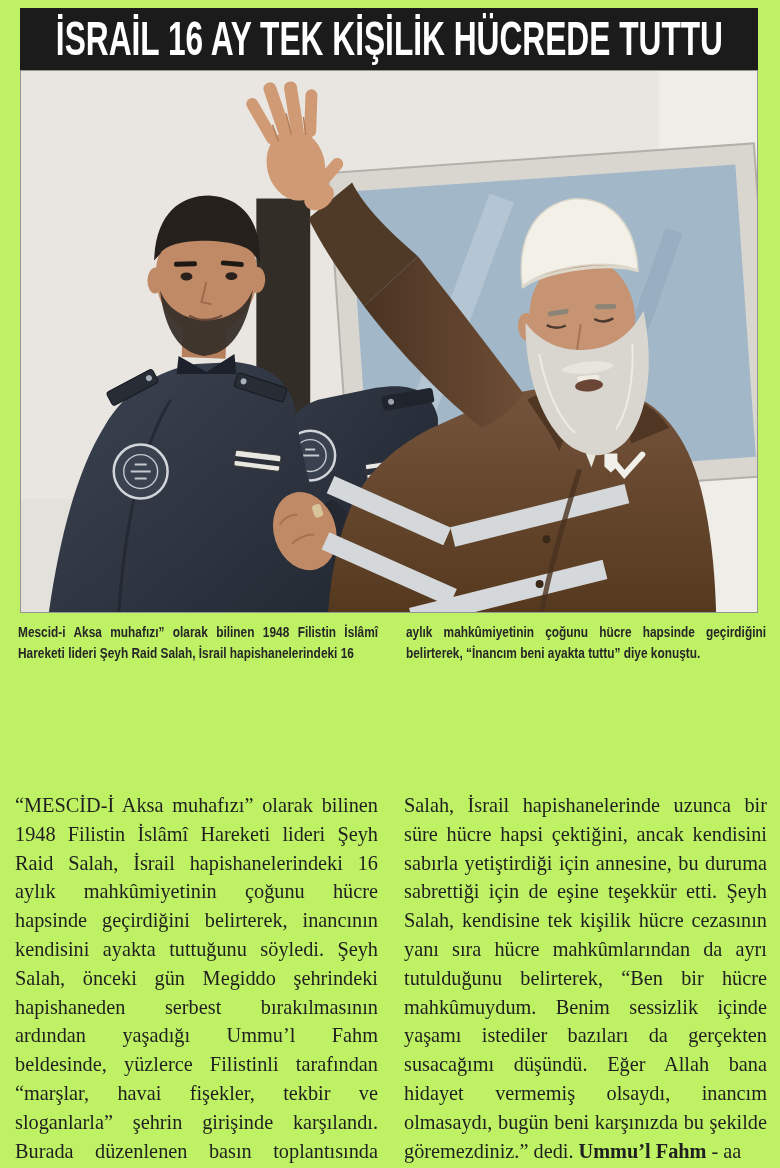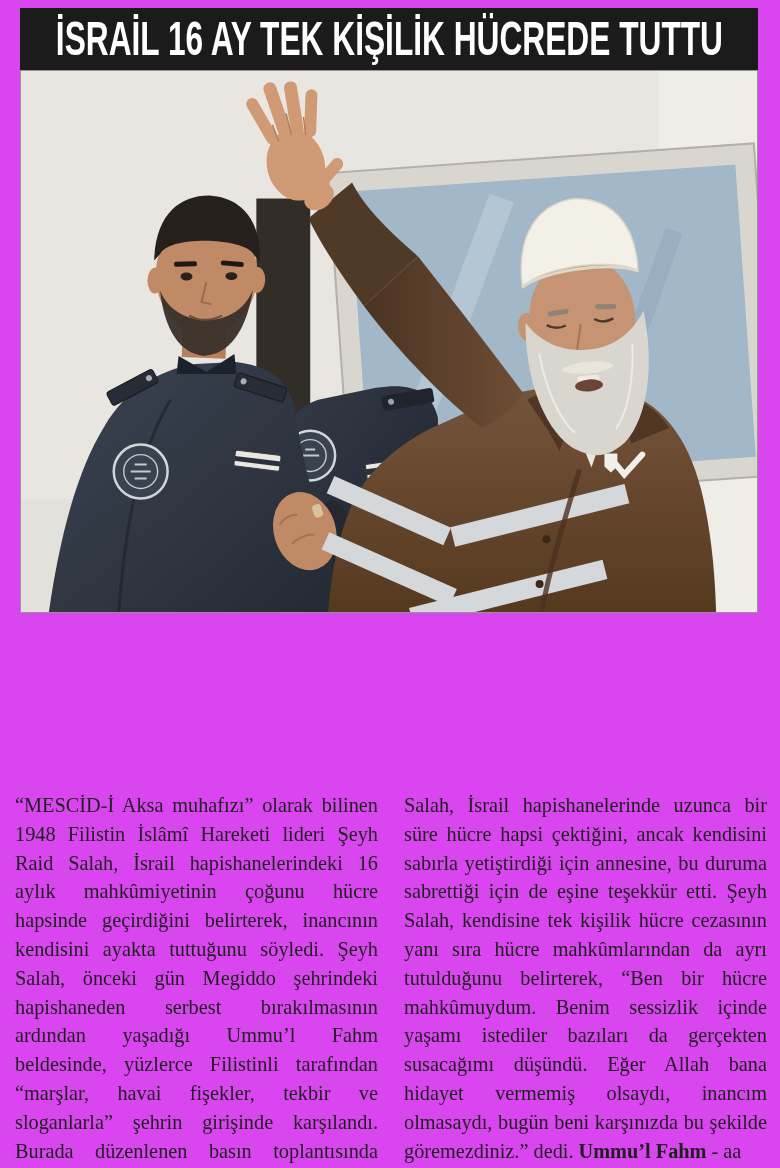--- a/index.html
+++ b/index.html
@@ -1,16 +1,16 @@
 <!DOCTYPE html>
 <html style="--banner_bg: #1b1b1b; --banner_text: #ffffff; --headline_text: #1c1c1c; --body_text: #1f1f1f; --caption_text: #262626; --photo_wall: #e9e6e1; --photo_wall_light: #efede8; --uniform_navy: #353c49; --uniform_navy_dark: #242a34; --jacket_brown: #6b4a33; --jacket_brown_dark: #4f3a28; --stripe_gray: #d4d8da; --glass_blue: #a2b7c8; --door_frame: #d9d6d0; --skin: #c08a66; --skin_light: #cf9a74; --beard_gray: #d9d6cf; --kufi_white: #f3f0e8; --hair_dark: #25201c; --dark_door_band: #332d28;"><head>
 <meta charset="utf-8">
 <style>
   html,body{margin:0;padding:0;background:#ffffff;}
-  .page{position:relative;width:780px;height:1168px;background:#d946ef;overflow:hidden;
+  .page{position:relative;width:780px;height:1168px;background:#bef264;overflow:hidden;
         font-family:"Liberation Sans",sans-serif;}
 
   
   .banner{position:absolute;left:20px;top:8px;width:738px;height:62px;background:var(--banner_bg,#1b1b1b);
           display:flex;align-items:center;justify-content:center;overflow:hidden;}
   .banner-text{font-weight:bold;font-size:48px;line-height:1;color:var(--banner_text,#fff);
                white-space:nowrap;transform:scaleX(0.66);letter-spacing:0;}
 
   
   .photo{position:absolute;left:20px;top:70px;width:738px;height:543px;border:1px solid #979590;
@@ -212,20 +212,26 @@
               <rect x="296" y="92" width="12" height="40" rx="6" fill="var(--skin_light,#cf9a74)"></rect>
             </g>
           <ellipse cx="273" cy="95" rx="29" ry="36" fill="var(--skin_light,#cf9a74)"></ellipse>
           <path d="M262,68 l-2,-18 M276,64 l0,-22 M290,68 l2,-18" stroke="#b37f5a" stroke-width="1.5" fill="none"></path>
         </g>
       </g>
     </svg>
   </div>
 
   <div class="caption-row">
+    <div class="caption-col">
+      <div class="caption-inner">Mescid-i Aksa muhafızı” olarak bilinen 1948 Filistin İslâmî Hareketi lideri Şeyh Raid Salah, İsrail hapishanelerindeki 16</div>
+    </div>
+    <div class="caption-col">
+      <div class="caption-inner">aylık mahkûmiyetinin çoğunu hücre hapsinde geçirdiğini belirterek, “İnancım beni ayakta tuttu” diye konuştu.</div>
+    </div>
   </div>
 
 
   <div class="columns">
     <div class="body-col"><span class="lead">“MESCİD-İ</span><span> Aksa muhafızı” olarak bilinen 1948 Filistin İslâmî Hareketi lideri Şeyh Raid Salah, İsrail hapishanelerindeki 16 aylık mahkûmiyetinin çoğunu hücre hapsinde geçirdiğini belirterek, inancının kendisini ayakta tuttuğunu söyledi. Şeyh Salah, önceki gün Megiddo şehrindeki hapishaneden serbest bırakılmasının ardından yaşadığı Ummu’l Fahm beldesinde, yüzlerce Filistinli tarafından “marşlar, havai fişekler, tekbir ve sloganlarla” şehrin girişinde karşılandı. Burada düzenlenen basın toplantısında hapishanede yaşadıklarını anlatan</span></div>
     <div class="body-col"><span>Salah, İsrail hapishanelerinde uzunca bir süre hücre hapsi çektiğini, ancak kendisini sabırla yetiştirdiği için annesine, bu duruma sabrettiği için de eşine teşekkür etti. Şeyh Salah, kendisine tek kişilik hücre cezasının yanı sıra hücre mahkûmlarından da ayrı tutulduğunu belirterek, “Ben bir hücre mahkûmuydum. Benim sessizlik içinde yaşamı istediler bazıları da gerçekten susacağımı düşündü. Eğer Allah bana hidayet vermemiş olsaydı, inancım olmasaydı, bugün beni karşınızda bu şekilde göremezdiniz.” dedi. </span><span class="sign">Ummu’l Fahm</span><span> - aa</span></div>
   </div>
 
 </div>
 

